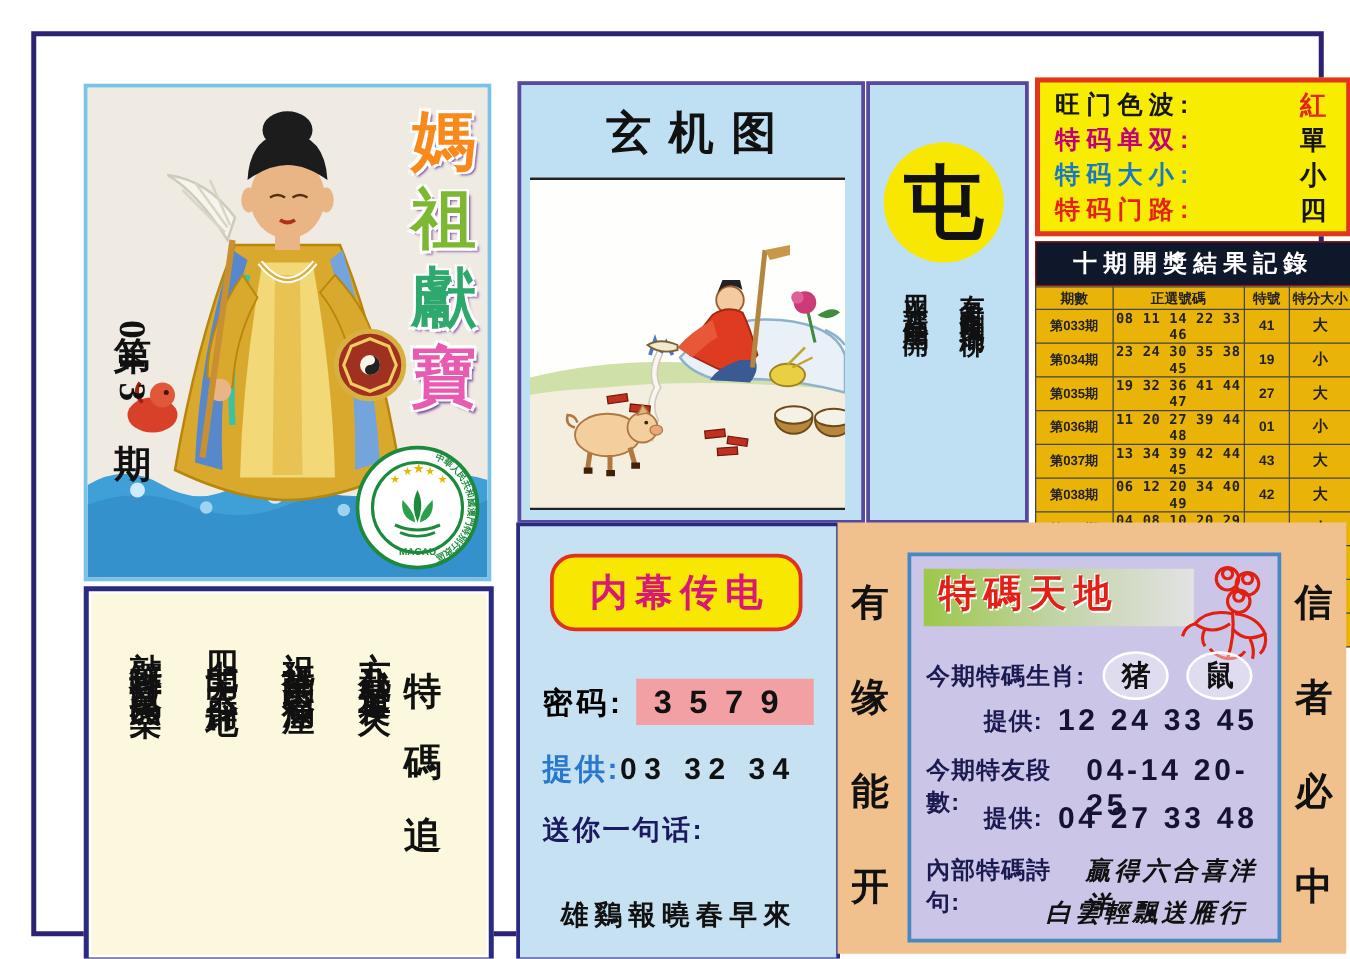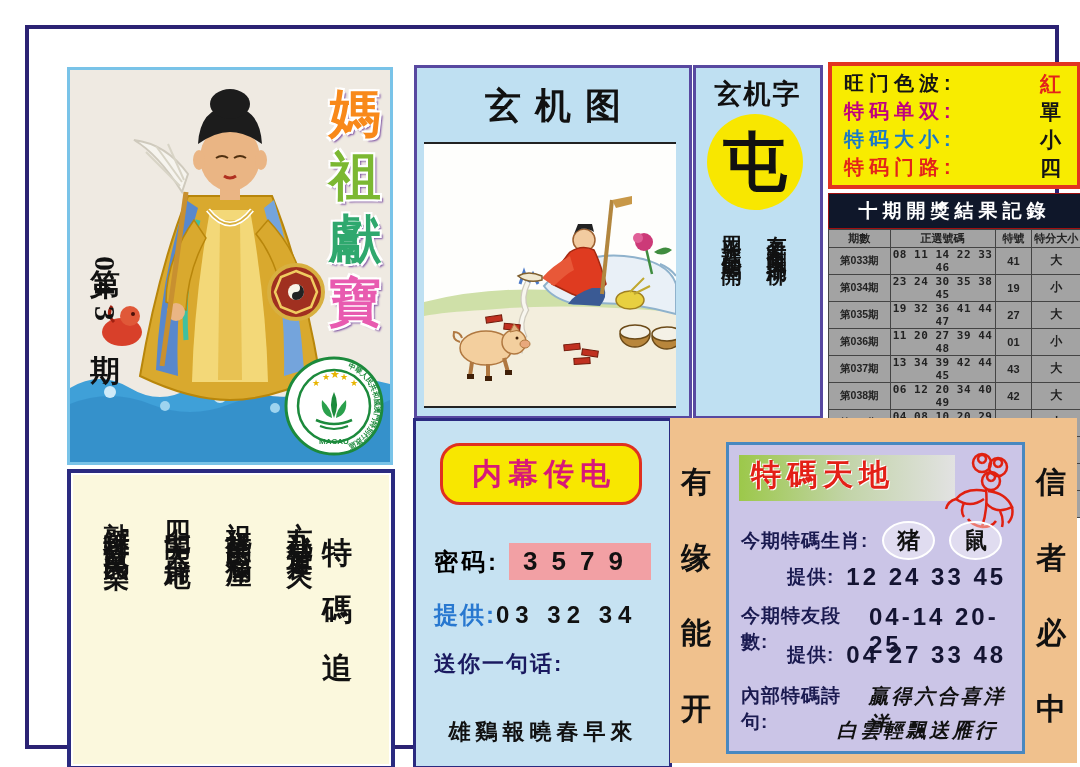--- a/index.html
+++ b/index.html
@@ -34,21 +34,21 @@
   #hotInfo{left:799px;top:33px;width:253px;height:127px;border:4px solid #e23420;background:#f8ec00;
      display:flex;flex-direction:column;justify-content:center;padding:4px 0;box-sizing:border-box;}
   .hotRow{display:flex;justify-content:space-between;padding:0 16px 0 12px;font-size:20px;font-weight:bold;}
   .hotRow .lab{letter-spacing:5px;}
   .hotRow .val{font-family:"Liberation Serif","DejaVu Serif",serif;font-size:21px;}
   .c-black{color:#151515;} .c-red{color:#e3231a;} .c-mag{color:#c0007e;} .c-blue{color:#1a78c8;}
   
   #results{left:799px;top:164px;width:253px;height:222px;}
   #resultsTitle{background:#0f172a;color:#fff;font-size:19px;font-weight:bold;text-align:center;
      letter-spacing:5px;padding:4px 0;border:1px solid #a01010;}
-  #resultsTable{border-collapse:collapse;width:100%;background:#a3a3a3;}
+  #resultsTable{border-collapse:collapse;width:100%;background:#eab308;}
   #resultsTable th,#resultsTable td{border:1px solid #444;text-align:center;padding:0;height:16.5px;
      font-size:11px;font-weight:bold;color:#222;}
   #resultsTable .nums{font-family:"DejaVu Sans Mono",monospace;font-size:11px;letter-spacing:0.5px;}
   #resultsTable .issue{font-size:10.5px;}
   #resultsTable .size{font-family:"Liberation Serif","DejaVu Serif",serif;font-size:12px;}
   
   #poemPanel{left:38px;top:440px;width:320px;height:293px;border:4px solid #2a2a80;background:#fbf8dd;
      box-shadow:inset 0 0 0 2px #fff;}
   #poemCols{left:28px;top:28px;display:flex;gap:26px;}
   .poemCol{writing-mode:vertical-rl;font-size:26px;font-weight:bold;color:#111;letter-spacing:7px;
@@ -243,21 +243,20 @@
           <g fill="#402008">
               <rect x="43" y="230" width="7" height="5"></rect>
               <rect x="61" y="232" width="7" height="5"></rect>
               <rect x="81" y="226" width="7" height="5"></rect>
             </g>
         </svg>
       </div>
     </div>
 
     <div class="abs" id="mysteryWord">
-      <div id="mysteryWordTitle">玄机字</div>
       <div class="abs" id="wordCircle">
         <span id="wordChar">屯</span>
       </div>
       <div class="abs" id="wordCols">
         <div class="vline">四平八穩助馬開</div>
         <div class="vline">有柔有剛風擺柳</div>
       </div>
     </div>
 
     <div class="abs" id="hotInfo">

